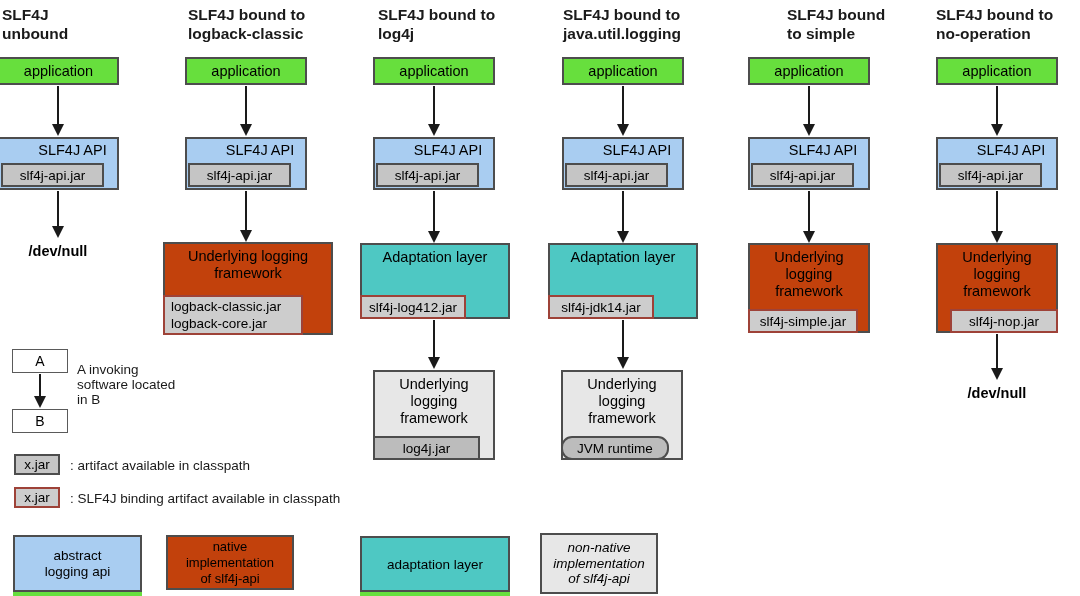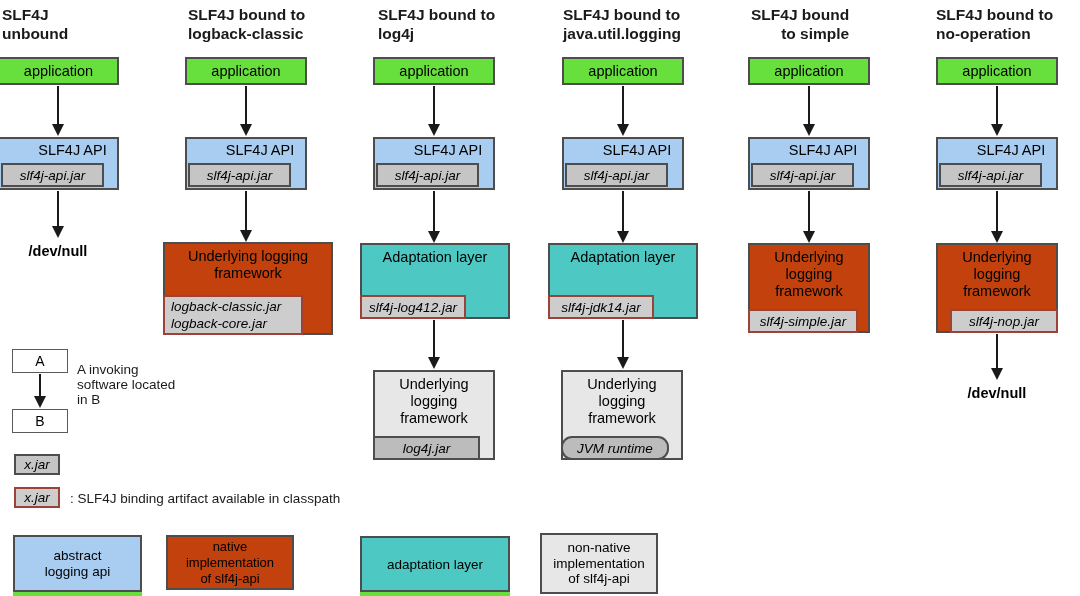--- a/index.html
+++ b/index.html
@@ -25,21 +25,21 @@
   .topalign{align-items:flex-start;padding-top:4px;}
   .apigroup{
     position:absolute;box-sizing:border-box;border:2px solid #4d4d4d;background:#A9CDF1;
     width:122px;height:53px;
   }
   .apilabel{
     position:absolute;top:3px;left:0;right:0;text-align:center;font-size:14.5px;color:#000;margin-left:28px;
   }
   .jar{
     position:absolute;box-sizing:border-box;border:2px solid #4d4d4d;background:#C5C5C5;
-    font-style:italic;font-size:13.5px;line-height:17px;color:#000;
+    font-size:13.5px;line-height:17px;color:#000;
     display:flex;align-items:center;justify-content:center;text-align:center;
   }
   .apijar{left:1px;bottom:1px;width:103px;height:24px;}
   .binding{border-color:#9E4238;background:#CDCDCD;}
   .darkjar{background:#BCBCBC;}
   .flush{left:-2px;bottom:-2px;}
   .arr{position:absolute;width:12px;}
   .arr::before{
     content:"";position:absolute;left:5px;top:0;bottom:11px;width:2px;background:#1a1a1a;
   }
@@ -127,21 +127,21 @@
     <div class="jar binding flush" style="width:106px;height:24px;">slf4j-jdk14.jar</div>
   </div>
   <div class="arr" style="left:617px;top:320px;height:49px;"></div>
   <div class="box lgrey topalign" style="left:561px;top:370px;width:122px;height:90px;">
     <span class="pre">Underlying
 logging
 framework</span>
     <div class="jar darkjar flush" style="width:108px;height:24px;border-radius:11px;">JVM runtime</div>
   </div>
 
-  <div class="title pre" style="left:751px;top:5px;text-align:right;">SLF4J bound
+  <div class="title pre" style="left:787px;top:5px;">SLF4J bound
 to simple</div>
   <div class="box green" style="left:748px;top:57px;width:122px;height:28px;">
     <span>application</span>
   </div>
   <div class="arr" style="left:803px;top:86px;height:50px;"></div>
   <div class="apigroup" style="left:748px;top:137px;">
     <div class="apilabel">SLF4J API</div>
     <div class="jar apijar">slf4j-api.jar</div>
   </div>
   <div class="arr" style="left:803px;top:191px;height:52px;"></div>
@@ -177,39 +177,40 @@
   </div>
   <div class="arr" style="left:34px;top:374px;height:34px;"></div>
   <div class="box white" style="left:12px;top:409px;width:56px;height:24px;font-size:14px;">
     <span>B</span>
   </div>
   <div class="cap pre" style="left:77px;top:362px;">A invoking
 software located
 in B</div>
 
   <div class="jar" style="left:14px;top:454px;width:46px;height:21px;">x.jar</div>
+  <div class="cap" style="left:70px;top:458px;">: artifact available in classpath</div>
 
   <div class="jar binding" style="left:14px;top:487px;width:46px;height:21px;">x.jar</div>
   <div class="cap" style="left:70px;top:491px;">: SLF4J binding artifact available in classpath</div>
 
   <div class="box lblue" style="left:13px;top:535px;width:129px;height:57px;font-size:13.5px;line-height:16px;">
     <span class="pre">abstract
 logging api</span>
   </div>
   <div class="sliver" style="left:13px;top:592px;width:129px;height:4px;"></div>
 
   <div class="box blue" style="left:166px;top:535px;width:128px;height:55px;font-size:13px;line-height:16px;">
     <span class="pre">native implementation
 of slf4j-api</span>
   </div>
 
   <div class="box teal" style="left:360px;top:536px;width:150px;height:56px;font-size:13.5px;">
     <span>adaptation layer</span>
   </div>
   <div class="sliver" style="left:360px;top:592px;width:150px;height:4px;"></div>
 
-  <div class="box lgrey" style="left:540px;top:533px;width:118px;height:61px;font-size:13.5px;line-height:15.5px;">
+  <div class="box lgrey" style="left:540px;top:533px;width:118px;height:61px;font-size:13.5px;line-height:15.5px;font-style:italic;">
     <span class="pre">non-native
 implementation
 of slf4j-api</span>
   </div>
 
 </div>
 
 </body></html>

